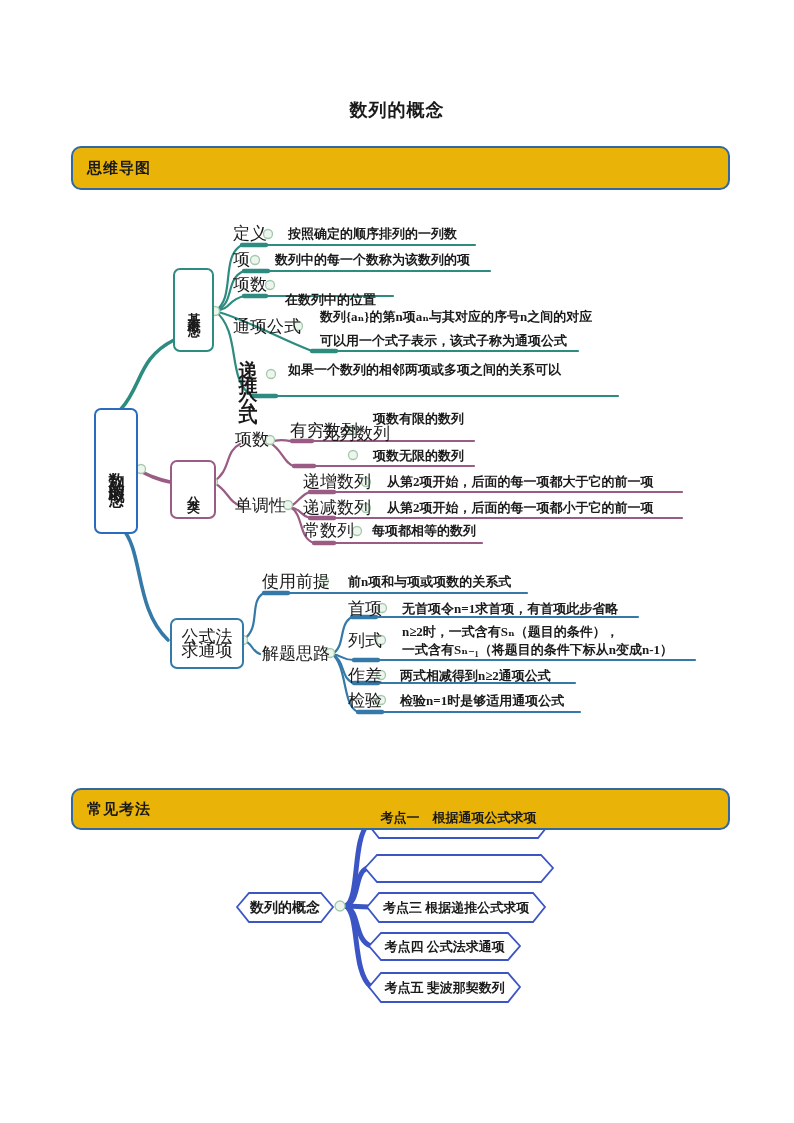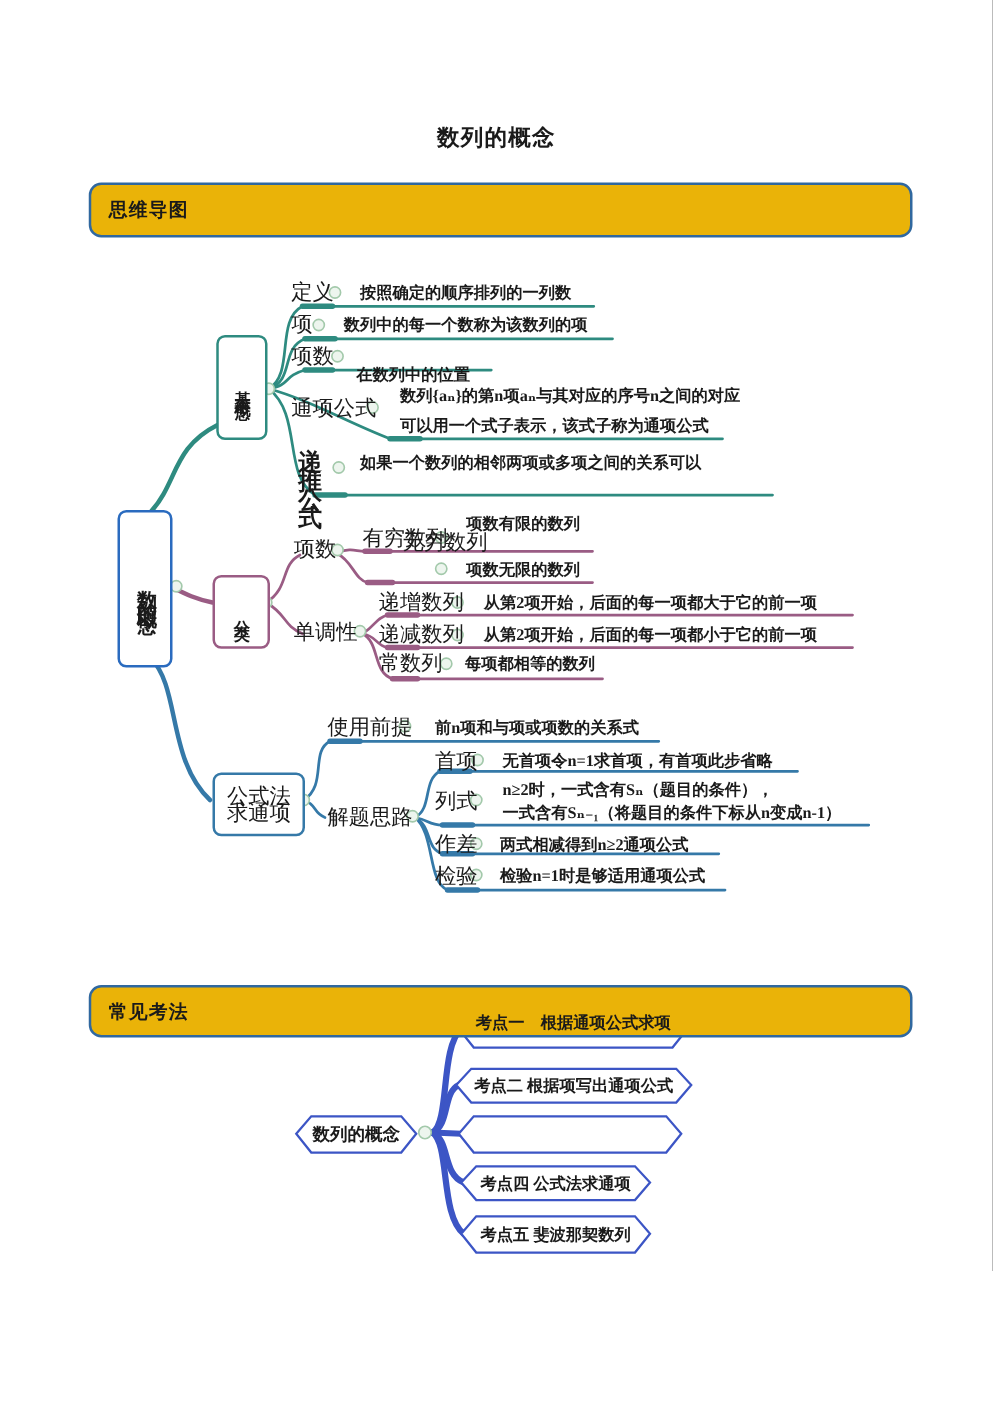--- a/index.html
+++ b/index.html
@@ -158,17 +158,17 @@
   <div class="abs d" style="left:400px;top:669px;">两式相减得到n≥2通项公式</div>
   <div class="abs n" style="left:348px;top:694px;">检验</div>
   <div class="abs d" style="left:400px;top:694px;">检验n=1时是够适用通项公式</div>
 
   <div class="abs secbox" style="top:744px;height:38px;margin-top:44px;">
     <span>常见考法</span>
   </div>
 
   <div class="abs hex" style="left:237px;top:893px;width:96px;height:29px;font-size:14px;">数列的概念</div>
   <div class="abs hex" style="left:367px;top:808px;width:183px;height:20px;">考点一　根据通项公式求项</div>
-  <div class="abs hex" style="left:365px;top:855px;width:188px;height:27px;">考点二 根据项写出通项公式</div>
+  <div class="abs hex" style="left:367px;top:893px;width:178px;height:29px;">考点三 根据递推公式求项</div>
   <div class="abs hex" style="left:369px;top:933px;width:151px;height:27px;">考点四 公式法求通项</div>
   <div class="abs hex" style="left:369px;top:973px;width:151px;height:29px;">考点五 斐波那契数列</div>
 
 </div>
 
 </body></html>

